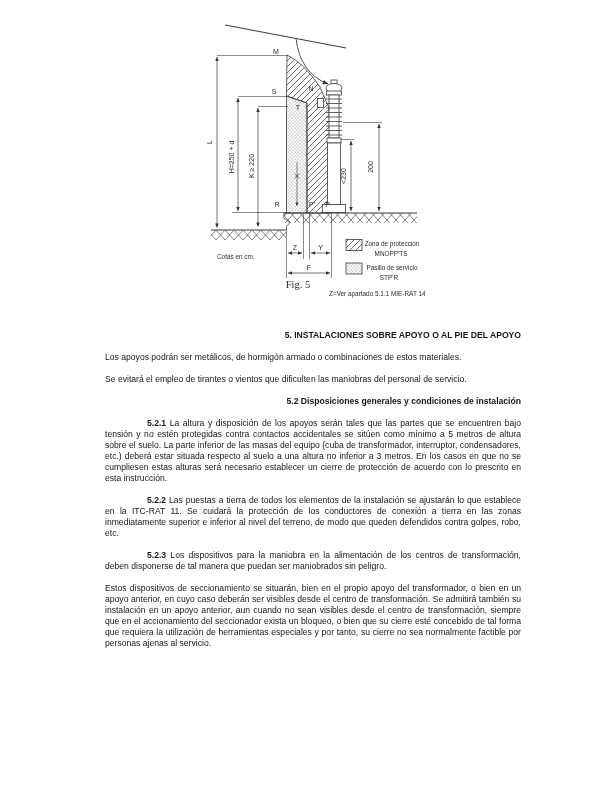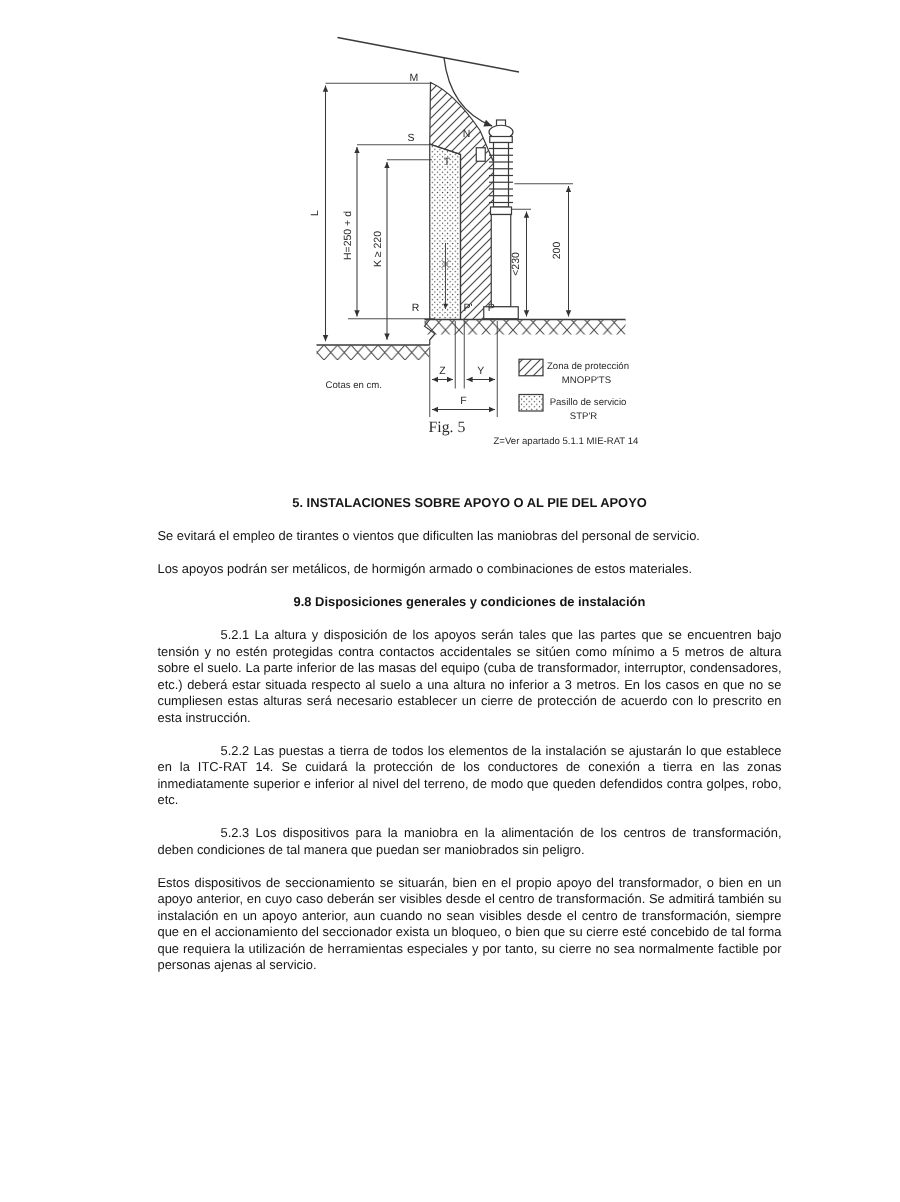--- a/index.html
+++ b/index.html
@@ -11,22 +11,22 @@
   svg text{fill:#2a2a2a;}
   .lbl{font-size:7px;font-family:"Liberation Sans",sans-serif;}
   .dim{font-size:7px;font-family:"Liberation Sans",sans-serif;}
   .small{font-size:6.4px;font-family:"Liberation Sans",sans-serif;}
   .figcap{font-size:10.5px;font-family:"Liberation Serif",serif;}
   .body-text{
     position:absolute;left:105px;top:330px;width:416px;
     font-size:8.6px;line-height:11px;text-align:justify;color:#161616;
   }
   .body-text p{margin:0 0 11px 0;}
-  .body-text .hd{font-weight:bold;text-align:center;}
-  .body-text b{font-weight:normal;padding-left:42px;}
+  .body-text .hd{font-weight:bold;text-align:right;}
+  .body-text b{font-weight:bold;padding-left:42px;}
 </style>
 </head>
 <body>
 
 <div class="page">
 
   <div class="figure-wrap">
     <svg viewBox="0 0 600 322" width="600" height="322">
       <defs>
         <marker id="ah" viewBox="0 0 10 10" refX="9.5" refY="5" markerWidth="6.5" markerHeight="6.5" orient="auto-start-reverse">
@@ -142,22 +142,22 @@
       </g>
 
       <text class="small" x="217" y="258.5">Cotas en cm.</text>
       <text class="figcap" x="298" y="288" text-anchor="middle">Fig. 5</text>
       <text class="small" x="329" y="296">Z=Ver apartado 5.1.1 MIE-RAT 14</text>
     </svg>
   </div>
 
   <div class="body-text">
     <p class="hd">5. INSTALACIONES SOBRE APOYO O AL PIE DEL APOYO</p>
+    <p>Los apoyos podrán ser metálicos, de hormigón armado o combinaciones de estos materiales.</p>
     <p>Se evitará el empleo de tirantes o vientos que dificulten las maniobras del personal de servicio.</p>
-    <p>Los apoyos podrán ser metálicos, de hormigón armado o combinaciones de estos materiales.</p>
-    <p class="hd">9.8 Disposiciones generales y condiciones de instalación</p>
+    <p class="hd">5.2 Disposiciones generales y condiciones de instalación</p>
     <p><b>5.2.1</b> <span>La altura y disposición de los apoyos serán tales que las partes que se encuentren bajo tensión y no estén protegidas contra contactos accidentales se sitúen como mínimo a 5 metros de altura sobre el suelo. La parte inferior de las masas del equipo (cuba de transformador, interruptor, condensadores, etc.) deberá estar situada respecto al suelo a una altura no inferior a 3 metros. En los casos en que no se cumpliesen estas alturas será necesario establecer un cierre de protección de acuerdo con lo prescrito en esta instrucción.</span></p>
-    <p><b>5.2.2</b> <span>Las puestas a tierra de todos los elementos de la instalación se ajustarán lo que establece en la ITC-RAT 14. Se cuidará la protección de los conductores de conexión a tierra en las zonas inmediatamente superior e inferior al nivel del terreno, de modo que queden defendidos contra golpes, robo, etc.</span></p>
-    <p><b>5.2.3</b> <span>Los dispositivos para la maniobra en la alimentación de los centros de transformación, deben condiciones de tal manera que puedan ser maniobrados sin peligro.</span></p>
+    <p><b>5.2.2</b> <span>Las puestas a tierra de todos los elementos de la instalación se ajustarán lo que establece en la ITC-RAT 11. Se cuidará la protección de los conductores de conexión a tierra en las zonas inmediatamente superior e inferior al nivel del terreno, de modo que queden defendidos contra golpes, robo, etc.</span></p>
+    <p><b>5.2.3</b> <span>Los dispositivos para la maniobra en la alimentación de los centros de transformación, deben disponerse de tal manera que puedan ser maniobrados sin peligro.</span></p>
     <p>Estos dispositivos de seccionamiento se situarán, bien en el propio apoyo del transformador, o bien en un apoyo anterior, en cuyo caso deberán ser visibles desde el centro de transformación. Se admitirá también su instalación en un apoyo anterior, aun cuando no sean visibles desde el centro de transformación, siempre que en el accionamiento del seccionador exista un bloqueo, o bien que su cierre esté concebido de tal forma que requiera la utilización de herramientas especiales y por tanto, su cierre no sea normalmente factible por personas ajenas al servicio.</p>
   </div>
 
 </div>
 
 </body></html>

